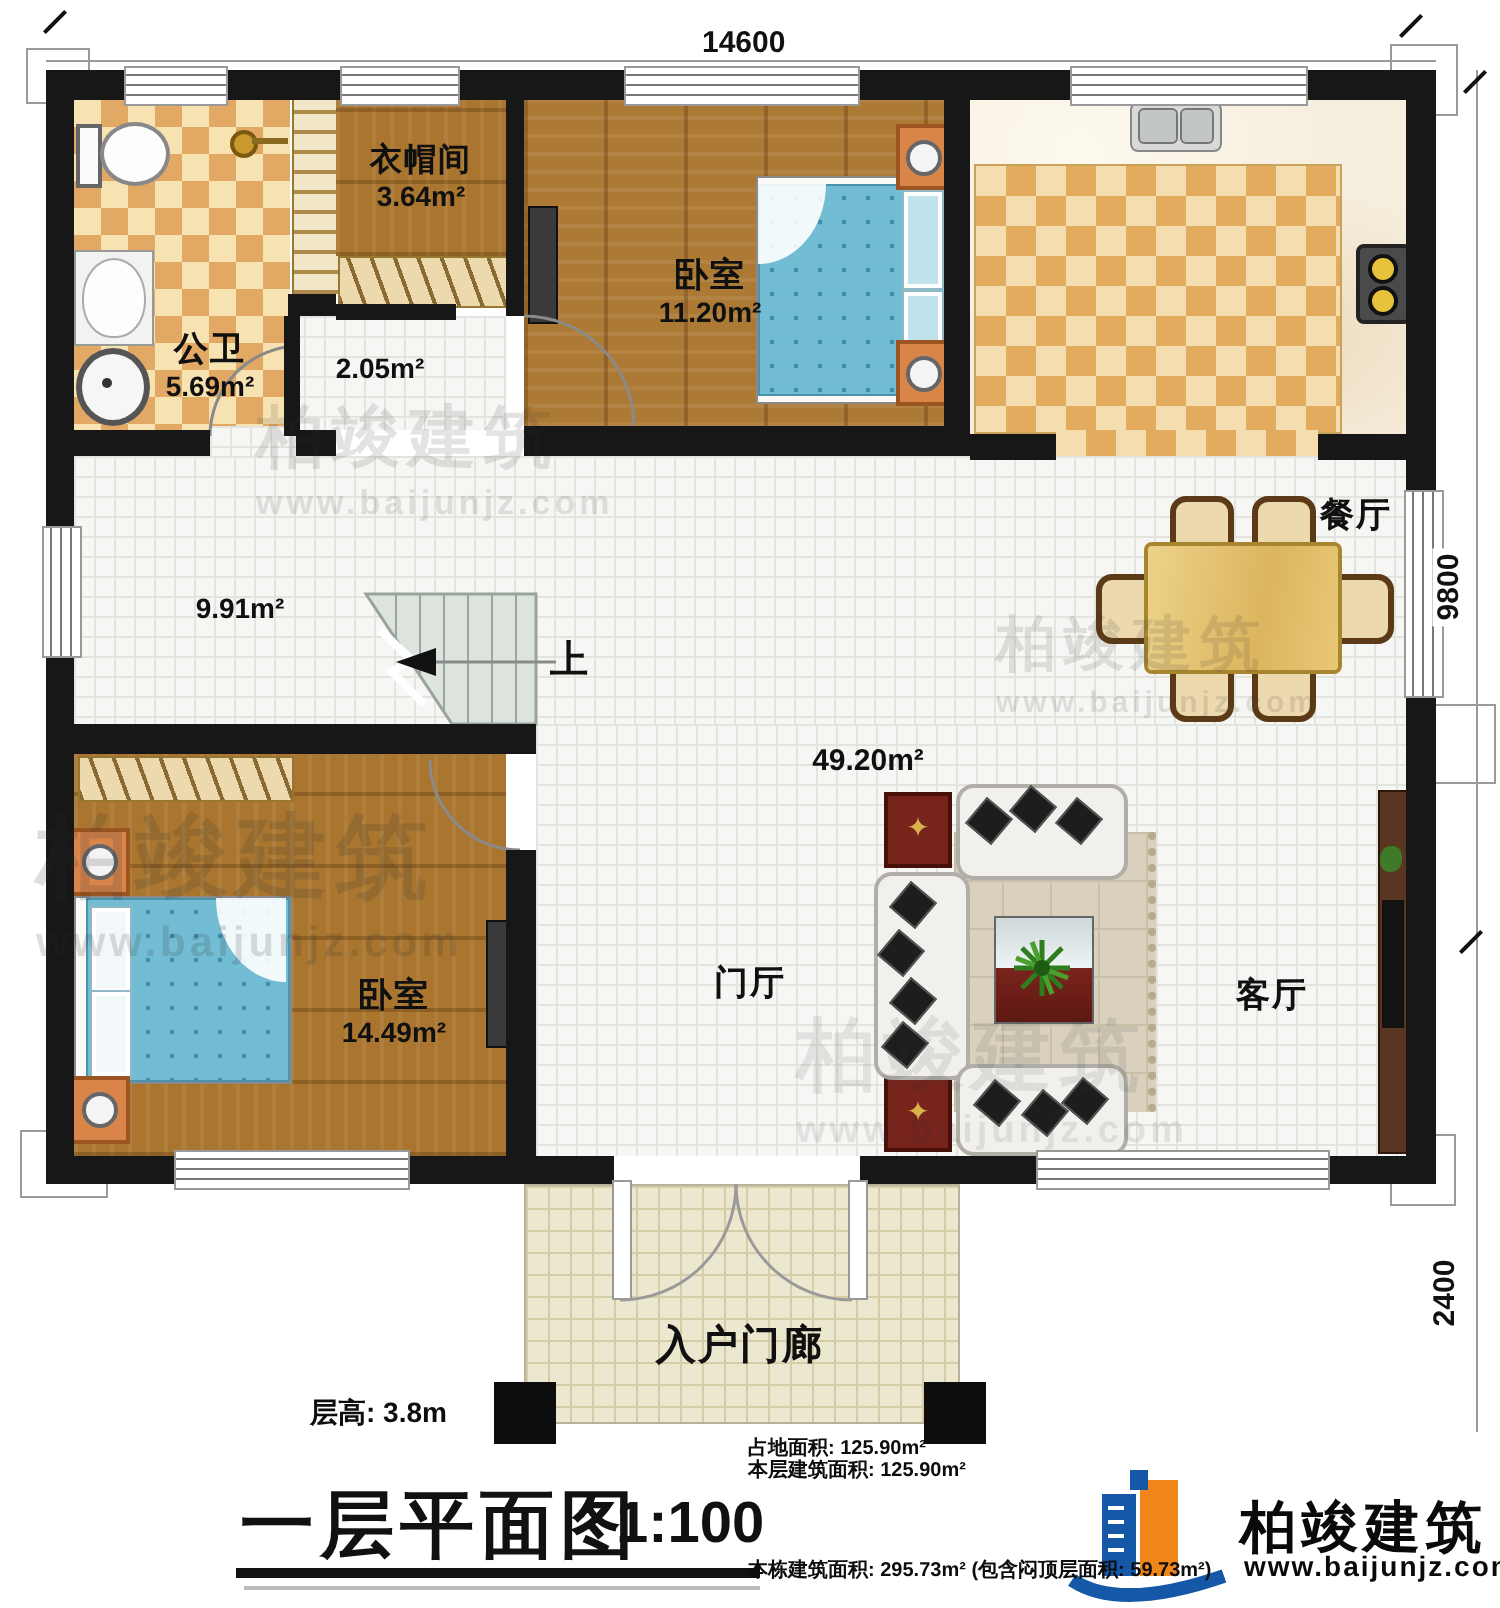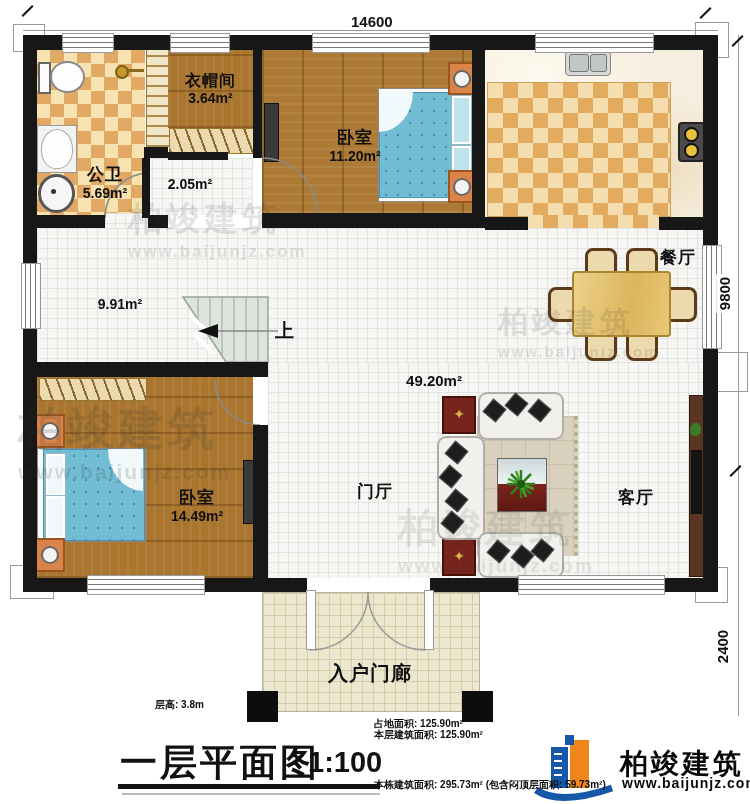--- a/index.html
+++ b/index.html
@@ -322,21 +322,21 @@
   </div>
   <div class="wm" style="left:18px;top:398px;opacity:.16;">
     <div class="big" style="font-size:46px;">柏竣建筑</div>
     <div class="site" style="font-size:21px;">www.baijunjz.com</div>
   </div>
   <div class="wm" style="left:398px;top:500px;opacity:.10;">
     <div class="big" style="font-size:40px;">柏竣建筑</div>
     <div class="site" style="font-size:19px;">www.baijunjz.com</div>
   </div>
 
-  <div class="stats" style="left:155px;top:698px;font-size:10px;">层高: 3.8m</div>
+  <div class="stats" style="left:155px;top:698px;font-size:14px;">层高: 3.8m</div>
   <div id="ptitle" style="left:120px;top:738px;">一层平面图</div>
   <div id="pscale" style="left:308px;top:746px;">1:100</div>
   <div class="abs" style="left:118px;top:784px;width:262px;height:5px;background:#111;z-index:40;"></div>
   <div class="abs" style="left:122px;top:793px;width:258px;height:2px;background:#bbb;z-index:40;"></div>
   <div class="stats" style="left:374px;top:728px;">本层建筑面积: 125.90m²</div>
   <div class="stats" style="left:374px;top:717px;">占地面积: 125.90m²</div>
   <div class="stats" style="left:374px;top:778px;">本栋建筑面积: 295.73m² (包含闷顶层面积: 59.73m²)</div>
   <div class="brandname" style="left:620px;top:745px;">柏竣建筑</div>
   <div class="brandsite" style="left:622px;top:775px;">www.baijunjz.com</div>
 

